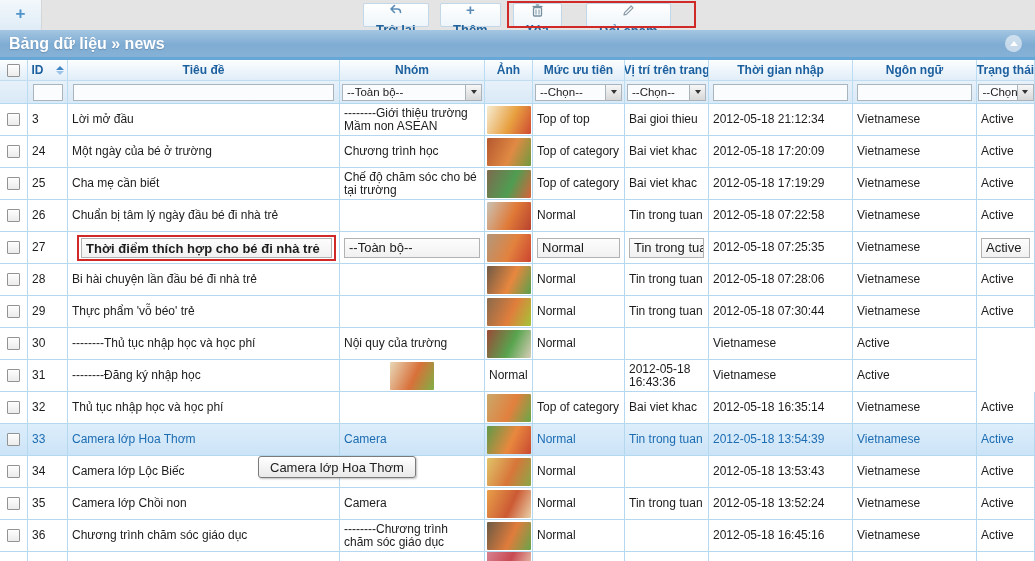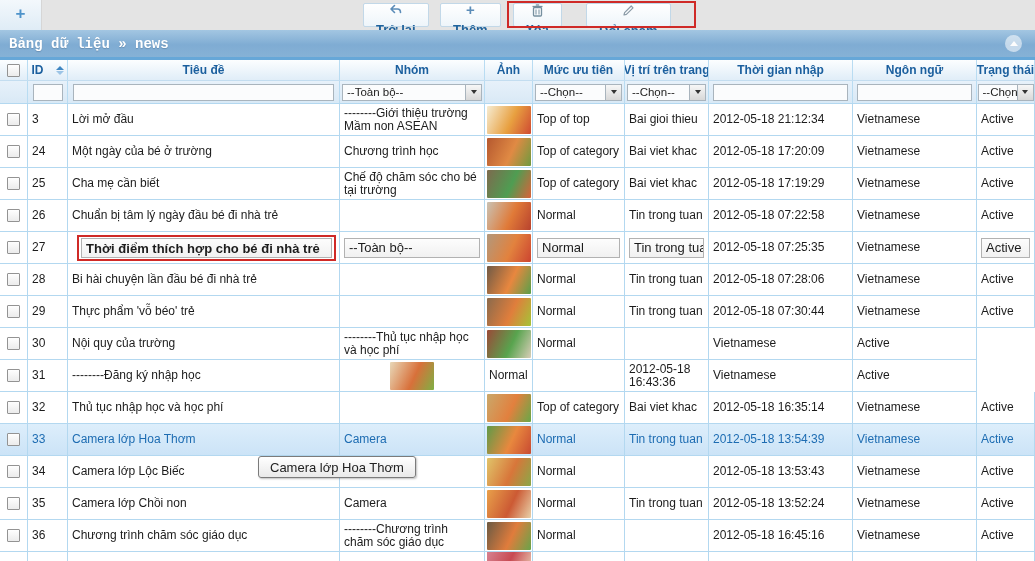--- a/index.html
+++ b/index.html
@@ -15,22 +15,22 @@
   .btn { position:absolute; top:3px; height:24px; display:flex; align-items:center; gap:6px;
     padding:0 12px; background:linear-gradient(#ffffff,#eef5fa);
     border:1px solid #c2d8e8; border-radius:2px; color:#20639c; font-size:13px; font-weight:bold; cursor:pointer;flex-direction:column; }
   .btn svg { display:block; }
   .annotation { position:absolute; border:2px solid #cf2a27; pointer-events:none; }
   .annotation.toolbar-ann { left:507px; top:1px; width:189px; height:27px; }
 
   
   .titlebar { position:absolute; left:0; top:30px; width:1035px; height:27px;
     background:linear-gradient(#a3c6e2,#7facd3 55%,#86b2d6); display:flex; align-items:center; }
-  .titlebar .crumb { color:#fff; font-size:14px; font-weight:bold; padding-left:9px;
-    text-shadow:0 1px 1px rgba(60,90,120,.35);font-family:Liberation Mono, monospace; }
+  .titlebar .crumb { color:#fff; font-size:16px; font-weight:bold; padding-left:9px;
+    text-shadow:0 1px 1px rgba(60,90,120,.35); }
   .collapse-btn { position:absolute; right:13px; top:5px; width:17px; height:17px; border-radius:50%;
     background:rgba(255,255,255,.55); cursor:pointer; display:flex; align-items:center; justify-content:center; }
   .collapse-btn .chev { width:0; height:0; border-left:4px solid transparent; border-right:4px solid transparent;
     border-bottom:5px solid #fdfdfd; margin-top:-1px; }
 
   
   .grid-row { display:grid; grid-template-columns:28px 40px 272px 145px 48px 92px 84px 144px 124px 1fr; }
   .thead { position:absolute; left:0; top:57px; width:1035px; height:23px;
     background:linear-gradient(#fcfeff,#e0edf8); border-top:3px solid #66a7d8; }
   .thead .cell { display:flex; align-items:center; justify-content:center; gap:12px;
@@ -333,22 +333,22 @@
         <div class="cell">Tin trong tuan</div>
         <div class="cell">2012-05-18 07:30:44</div>
         <div class="cell">Vietnamese</div>
         <div class="cell">Active</div>
       </div>
       <div class="trow grid-row">
         <div class="cell cb-cell">
           <div class="checkbox"></div>
         </div>
         <div class="cell">30</div>
+        <div class="cell wrap">--------Thủ tục nhập học và học phí</div>
         <div class="cell">Nội quy của trường</div>
-        <div class="cell wrap">--------Thủ tục nhập học và học phí</div>
         <div class="cell" style="padding: 1px;">
           <div class="thumb" style="background: linear-gradient(115deg, rgb(154, 74, 56) 0%, rgb(88, 164, 78) 55%, rgb(216, 205, 184) 100%);"></div>
         </div>
         <div class="cell">Normal</div>
         <div class="cell"></div>
         <div class="cell">Vietnamese</div>
         <div class="cell">Active</div>
       </div>
       <div class="trow grid-row">
         <div class="cell cb-cell">

